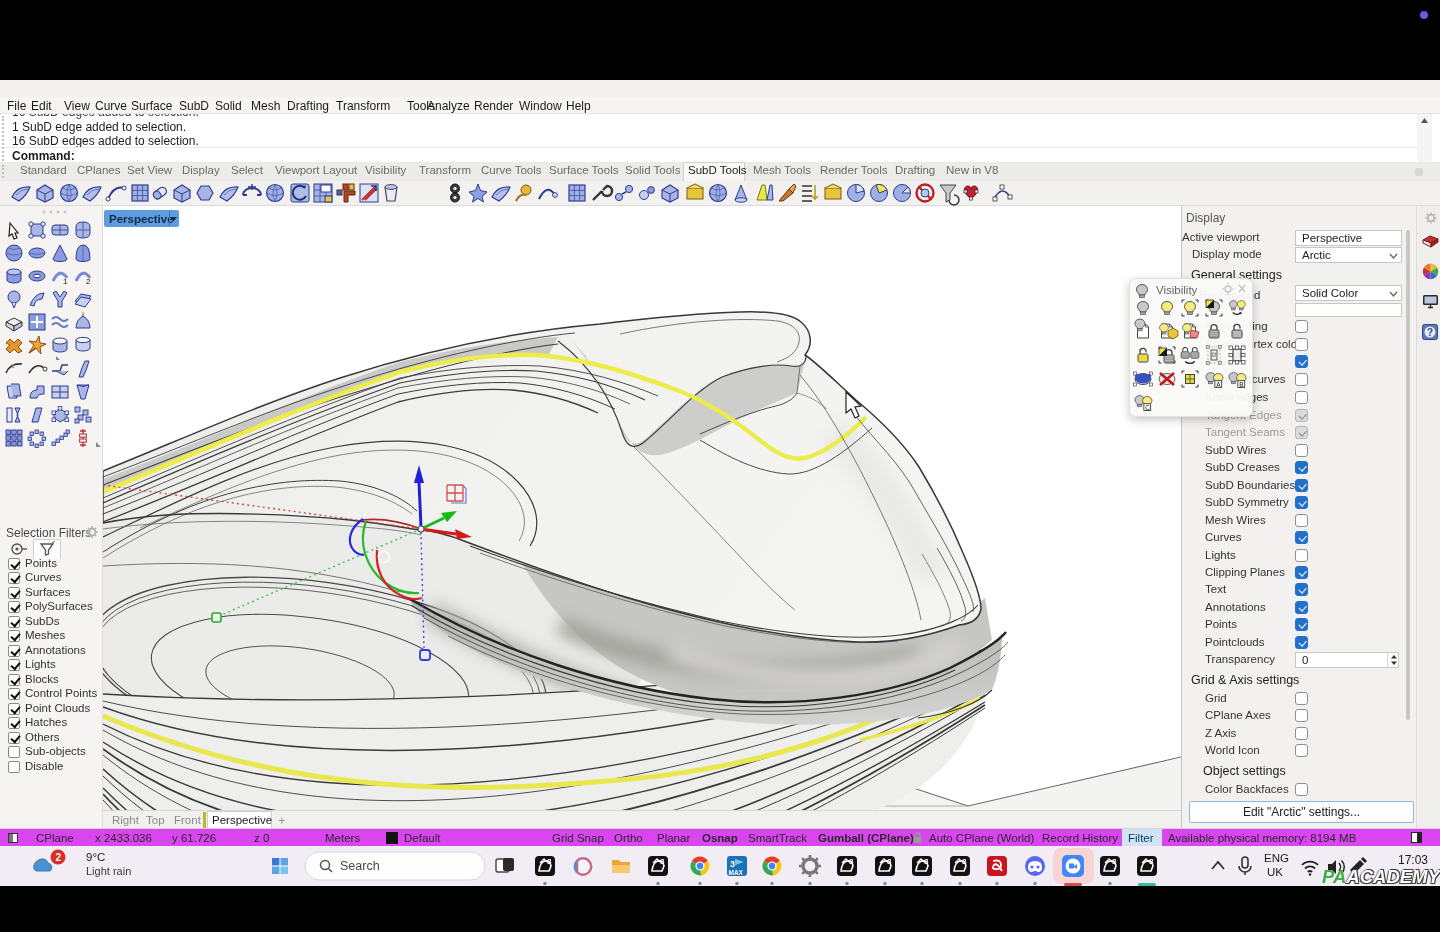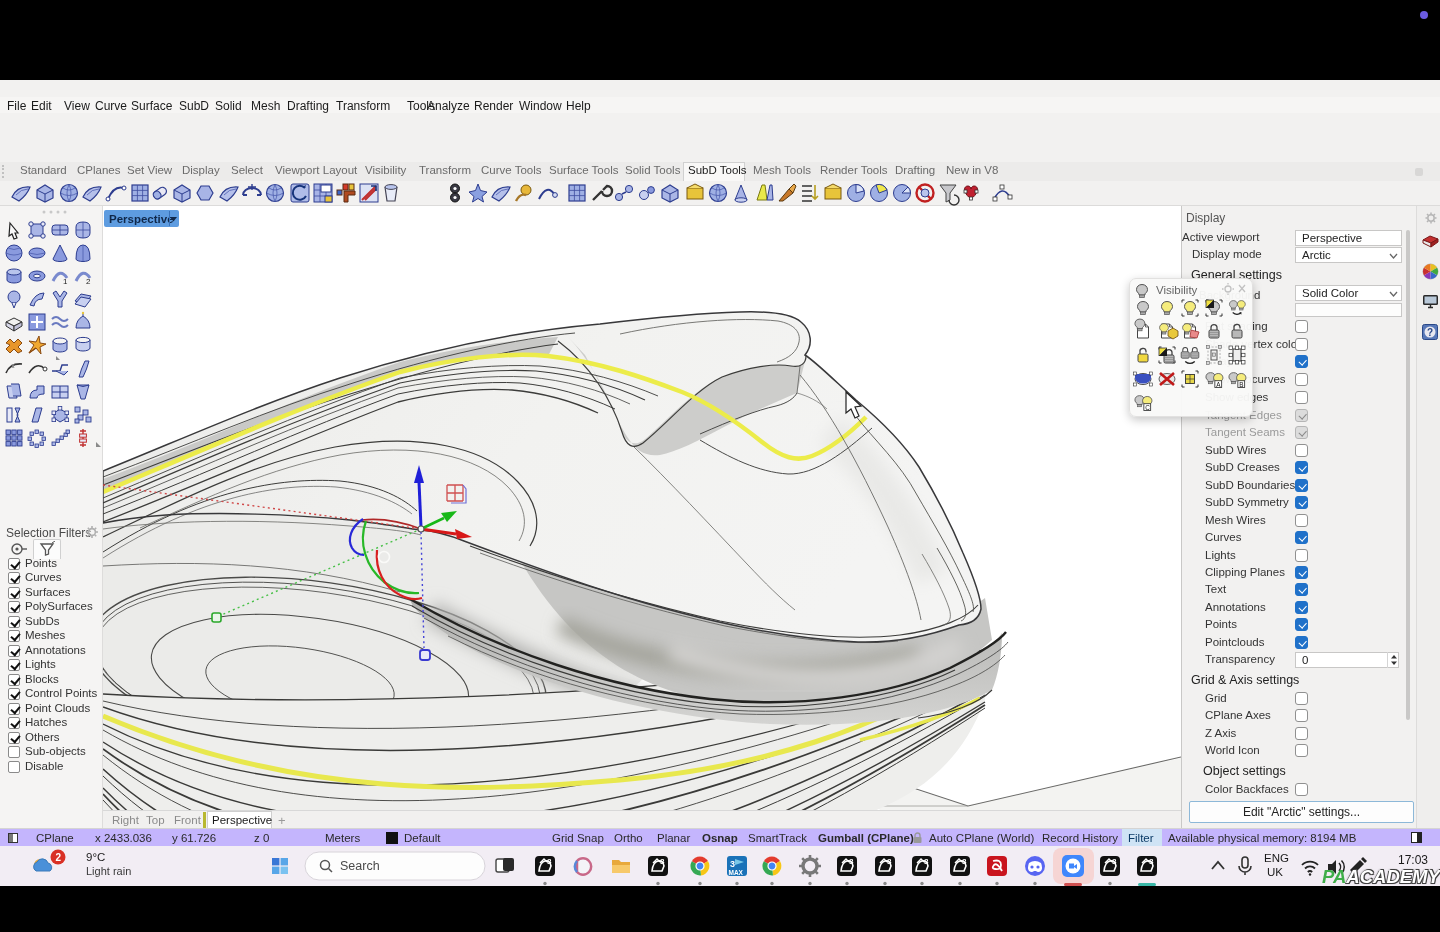--- a/index.html
+++ b/index.html
@@ -8,21 +8,21 @@
 #titlebar{position:absolute;left:0;top:0;width:1440px;height:17px;background:#f6f5f4;font-size:12px;color:#1b1b1b}
 #menubar{position:absolute;left:0;top:17px;width:1440px;height:16px;background:#f6f5f4;font-size:12px;color:#1b1b1b}
 #cmdarea{position:absolute;left:0;top:33px;width:1440px;height:66px;background:#fff;border-top:1px solid #e3e3e3;overflow:hidden}
 #cmdarea .hist{font-size:12px;color:#1c1c1c}
 #tabrow{position:absolute;left:0;top:82px;width:1440px;height:19px;background:#eceleb;background:#ecebea;font-size:11.5px;color:#6b6b6b}
 #toolrow{position:absolute;left:0;top:101px;width:1440px;height:25px;background:#f2f1f0;border-bottom:1px solid #dcdbda}
 #sidebar{position:absolute;left:0;top:126px;width:103px;height:622px;background:#f5f4f3;border-right:1px solid #dddcdb}
 #viewport{position:absolute;left:103px;top:126px;width:1078px;height:604px;background:#fff}
 #vtabs{position:absolute;left:103px;top:730px;width:1078px;height:18px;background:#f1f0ef;font-size:11.5px;color:#8a8a8a;border-top:1px solid #d8d8d8}
 #rpanel{position:absolute;left:1181px;top:126px;width:259px;height:622px;background:#f2f1f0;border-left:1px solid #c9c8c7}
-#statusbar{position:absolute;left:0;top:748px;width:1440px;height:18px;background:#c4b5fd;border-top:1px solid #d5d4d3;font-size:11.5px;color:#2a2a2a}
+#statusbar{position:absolute;left:0;top:748px;width:1440px;height:18px;background:#d946ef;border-top:1px solid #d5d4d3;font-size:11.5px;color:#2a2a2a}
 #taskbar{position:absolute;left:0;top:846px;width:1440px;height:40px;background:#f2edf4}
 .mi{position:absolute;top:2px}
 .cb{position:absolute;width:13px;height:13px;border:1px solid #909090;border-radius:3px;background:#fff}
 .cb.c{background:#2071c9;border:1px solid #2071c9}
 .cb.c::after{content:"";position:absolute;left:2.5px;top:3px;width:6px;height:3.5px;border-left:1.8px solid #fff;border-bottom:1.8px solid #fff;transform:rotate(-48deg)}
 .cb.d{background:#dcdcdc;border:1px solid #b5b5b5}
 .cb.d::after{content:"";position:absolute;left:2.5px;top:3px;width:6px;height:3.5px;border-left:1.8px solid #8a8a8a;border-bottom:1.8px solid #8a8a8a;transform:rotate(-48deg)}
 .scb{position:absolute;width:12px;height:12px;border:1px solid #8a8a8a;border-radius:2px;background:#fff}
 .scb.c::after{content:"";position:absolute;left:1.5px;top:2px;width:7px;height:4px;border-left:2px solid #111;border-bottom:2px solid #111;transform:rotate(-50deg)}
 .rlab{position:absolute;font-size:11.5px;color:#333;white-space:nowrap}
@@ -41,20 +41,34 @@
         <span class="mi" style="left:179px">SubD</span>
         <span class="mi" style="left:215px">Solid</span>
         <span class="mi" style="left:251px">Mesh</span>
         <span class="mi" style="left:287px">Drafting</span>
         <span class="mi" style="left:336px">Transform</span>
         <span class="mi" style="left:407px">Tools</span>
         <span class="mi" style="left:427px">Analyze</span>
         <span class="mi" style="left:474px">Render</span>
         <span class="mi" style="left:519px">Window</span>
         <span class="mi" style="left:566px">Help</span>
+  </div>
+  <div id="cmdarea">
+    <div class="hist abs" style="left:12px;top:-9px;color:#3a3a3a">16 SubD edges added to selection.</div>
+    <div class="hist abs" style="left:12px;top:6px">1 SubD edge added to selection.</div>
+    <div class="hist abs" style="left:12px;top:20px">16 SubD edges added to selection.</div>
+    <div class="abs" style="left:0;top:33px;width:1418px;border-top:1px solid #e8e8e8"></div>
+    <div class="hist abs" style="left:12px;top:35px;font-weight:bold">Command:</div>
+    <div class="abs" style="left:1417px;top:0;width:15px;height:66px;background:#f5f5f5">
+      <svg width="15" height="66">
+            <path d="M7.5 4 L11 9 L4 9 Z" fill="#555"></path>
+            <path d="M7.5 62 L11 57 L4 57 Z" fill="#555"></path>
+          </svg>
+    </div>
+    <div class="abs" style="left:2px;top:2px;width:4px;height:60px;border-left:2px dotted #c0c0c0"></div>
   </div>
   <div id="tabrow">
     <div class="abs" style="left:683px;top:0;width:62px;height:19px;background:#f9f8f7;border:1px solid #d0d0d0;border-bottom:none"></div>
     <span class="mi" style="left:20px">Standard</span>
         <span class="mi" style="left:77px">CPlanes</span>
         <span class="mi" style="left:127px">Set View</span>
         <span class="mi" style="left:182px">Display</span>
         <span class="mi" style="left:231px">Select</span>
         <span class="mi" style="left:275px">Viewport Layout</span>
         <span class="mi" style="left:365px">Visibility</span>

